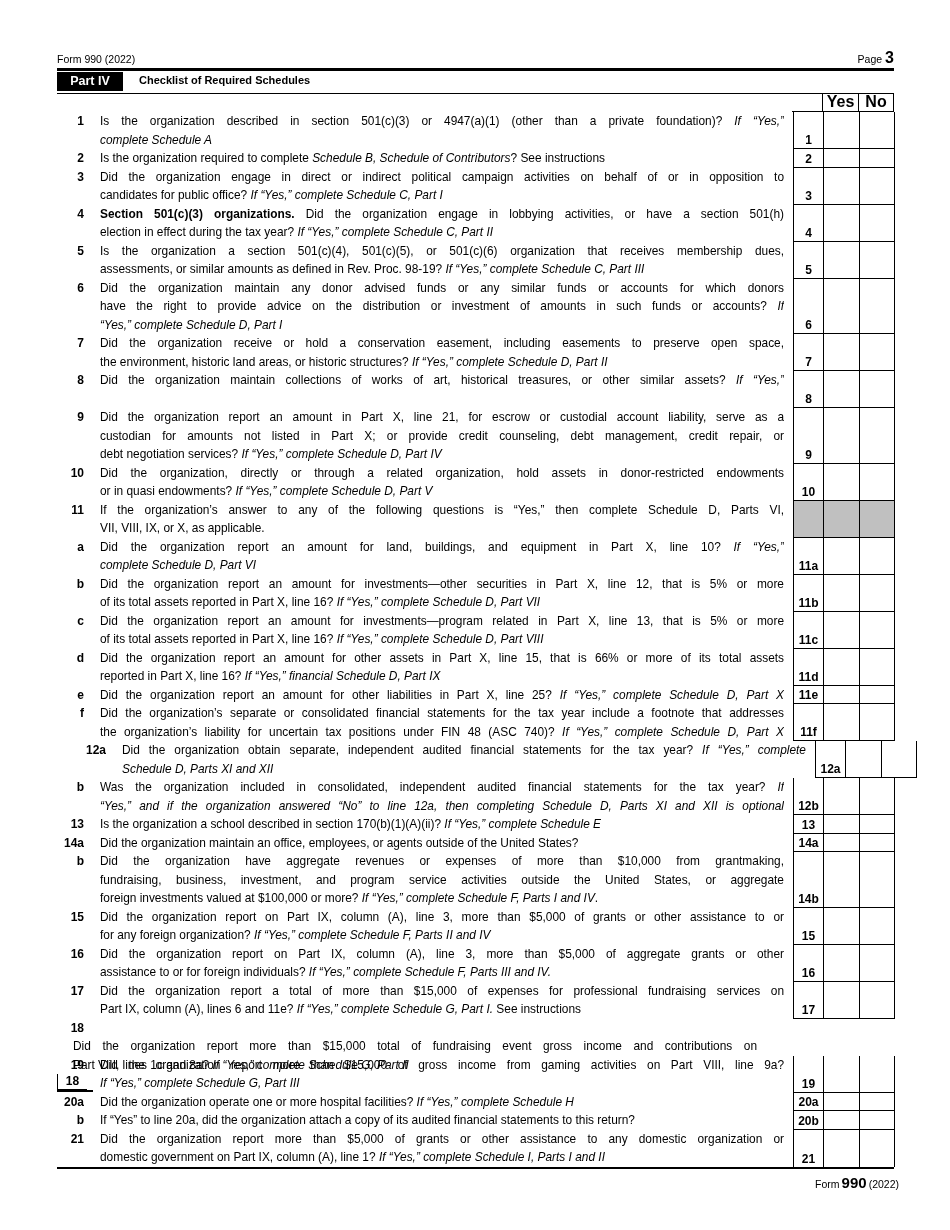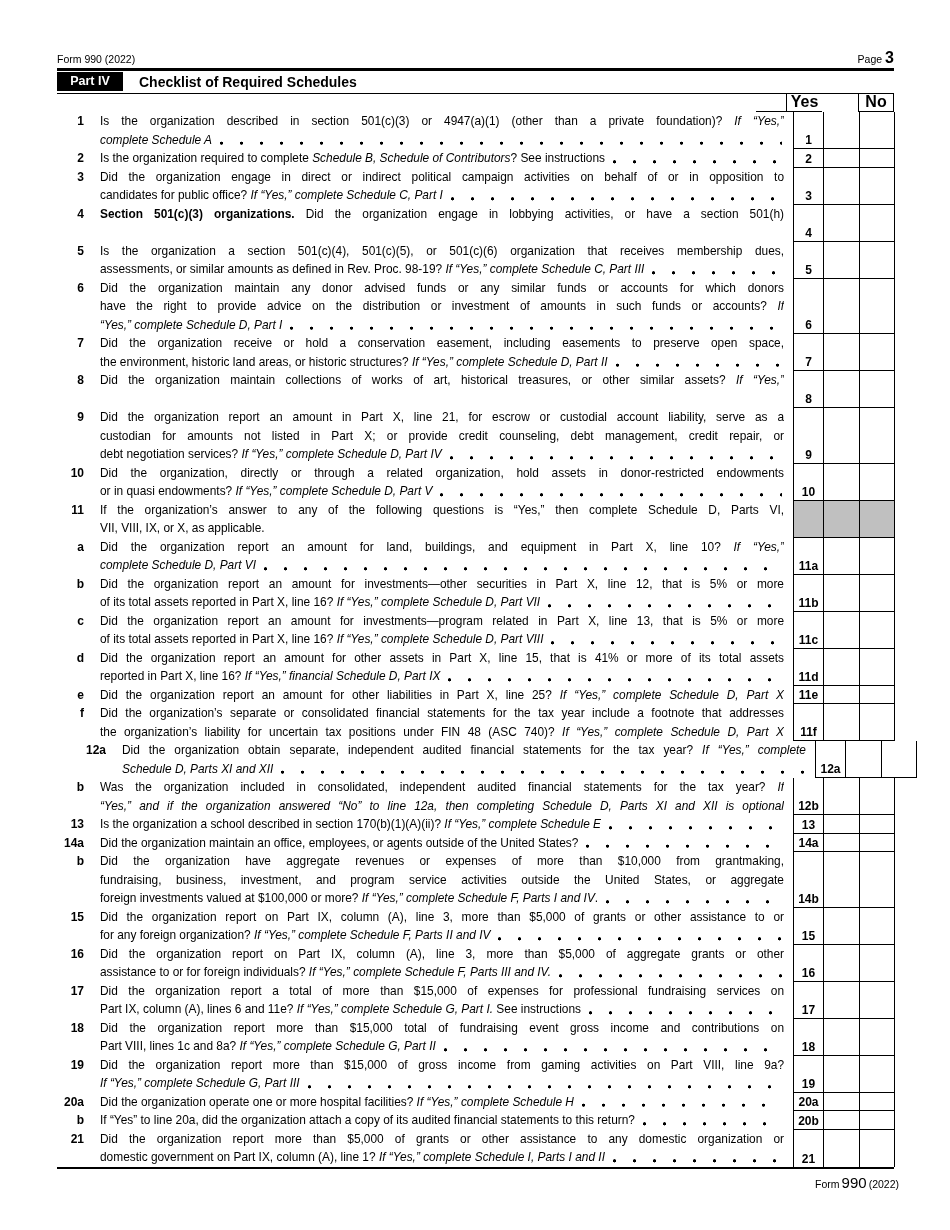--- a/index.html
+++ b/index.html
@@ -16,38 +16,38 @@
   .form-id { position:absolute; left:0; bottom:3px; font-size:10.5px; }
   .pageno  { position:absolute; right:0; bottom:1px; font-size:10.5px; }
   .pageno .big { font-size:16px; font-weight:700; margin-left:3px; }
   .rule-thick { position:absolute; left:57px; right:56px; height:2.5px; background:#000; }
   #rule1 { top:68px; }
 
   
   .partbar { position:absolute; left:57px; right:56px; top:72px; height:27px;padding-left:12px; }
   .partbox { position:absolute; left:0; top:0; width:66px; height:19px; background:#000; color:#fff;
              font-weight:700; font-size:12.5px; line-height:19px; text-align:center; }
-  .parttitle { position:absolute; left:82px; top:2px; font-weight:700; font-size:14px; }
+  .parttitle { position:absolute; left:82px; top:2px; font-weight:700; font-size:11px; }
   #rule2 { position:absolute; left:57px; right:56px; top:92.5px; height:1.5px; background:#000; }
 
   
   .table { position:absolute; left:57px; top:94px; width:837px; }
   .hrow { display:flex; height:18px; }
   .hspacer { flex:1 1 auto; }
   .hnum { width:30px; border-bottom:1.5px solid #000; }
   .hyes, .hno { width:36px; border-left:1.5px solid #000; border-bottom:1.5px solid #000;
                 font-weight:700; font-size:16px; text-align:center; line-height:16px; }
-  .hno { border-right:1.5px solid #000;margin-left:36px; }
+  .hno { border-right:1.5px solid #000; }
 
   .row { display:flex; }
   .pfx { flex:none; width:27px; text-align:right; font-weight:700; font-size:12px; line-height:18.5px; }
   .qt  { flex:none; width:684px; margin-left:16px; margin-right:9px; }
   .line { height:18.5px; overflow:hidden; font-size:11.9px; line-height:18.5px; }
   .line.j { text-align:justify; text-align-last:justify; text-justify:inter-word; }
-  .line.d { display:flex; }
+  .line.d { display:flex;align-items:center; }
   .line.d .txt { flex:none; white-space:pre; }
   .leader { flex:1 1 auto;
     background-image:radial-gradient(circle at 2.5px 12.5px, #000 1.25px, transparent 1.9px);
     background-size:20px 18.5px; background-repeat:repeat-x;
     margin-left:7px; margin-right:2px; }
   .seg.i { font-style:italic; }
   .seg.b { font-weight:700; }
 
   .nc, .yc, .xc { flex:none; border-left:1.5px solid #000; border-bottom:1.5px solid #000;
     display:flex; flex-direction:column; justify-content:flex-end; align-items:center; }
@@ -55,21 +55,21 @@
   .yc, .xc { width:36px; }
   .xc { border-right:1.5px solid #000; }
   .row.shaded .nc, .row.shaded .yc, .row.shaded .xc { background:#c0c0c0; }
   #rows .row:last-child .nc,
   #rows .row:last-child .yc,
   #rows .row:last-child .xc { border-bottom:none; }
   .rule-bottom { height:2.5px; background:#000; }
 
   
   .footer { position:absolute; right:51px; top:1174px; font-size:10.5px; }
-  .footer .big { font-size:15px; font-weight:400; margin:0 2px; }
+  .footer .big { font-size:15px; font-weight:700; margin:0 2px; }
 </style>
 </head>
 <body>
 
 <div class="page">
 
   <div class="tophead">
     <span class="form-id">Form 990 (2022)</span>
     <span class="pageno"><span>Page</span><span class="big">3</span></span>
   </div>
@@ -124,20 +124,24 @@
             </div>
           </div>
           <div class="nc">3</div>
           <div class="yc"></div>
           <div class="xc"></div>
         </div>
         <div class="row" style="height: 37px;">
           <div class="pfx">4</div>
           <div class="qt">
             <div class="line j"><span class="seg b">Section 501(c)(3) organizations. </span><span class="seg n">Did the organization engage in lobbying activities, or have a section 501(h)</span></div>
+            <div class="line d">
+              <span class="txt"><span class="seg n">election in effect during the tax year? </span><span class="seg i">If “Yes,” complete Schedule C, Part II</span></span>
+              <span class="leader"></span>
+            </div>
           </div>
           <div class="nc">4</div>
           <div class="yc"></div>
           <div class="xc"></div>
         </div>
         <div class="row" style="height: 37px;">
           <div class="pfx">5</div>
           <div class="qt">
             <div class="line j"><span class="seg n">Is the organization a section 501(c)(4), 501(c)(5), or 501(c)(6) organization that receives membership dues,</span></div>
             <div class="line d">
@@ -257,21 +261,21 @@
               <span class="leader"></span>
             </div>
           </div>
           <div class="nc">11c</div>
           <div class="yc"></div>
           <div class="xc"></div>
         </div>
         <div class="row" style="height: 37px;">
           <div class="pfx">d</div>
           <div class="qt">
-            <div class="line j"><span class="seg n">Did the organization report an amount for other assets in Part X, line 15, that is 41% or more of its total assets</span></div>
+            <div class="line j"><span class="seg n">Did the organization report an amount for other assets in Part X, line 15, that is 66% or more of its total assets</span></div>
             <div class="line d">
               <span class="txt"><span class="seg n">reported in Part X, line 16? </span><span class="seg i">If “Yes,” financial Schedule D, Part IX</span></span>
               <span class="leader"></span>
             </div>
           </div>
           <div class="nc">11d</div>
           <div class="yc"></div>
           <div class="xc"></div>
         </div>
         <div class="row" style="height: 18.5px;">
@@ -386,21 +390,21 @@
             <div class="line j"><span class="seg n">Did the organization report a total of more than $15,000 of expenses for professional fundraising services on</span></div>
             <div class="line d">
               <span class="txt"><span class="seg n">Part IX, column (A), lines 6 and 11e? </span><span class="seg i">If “Yes,” complete Schedule G, Part I.</span><span class="seg n"> See instructions</span></span>
               <span class="leader"></span>
             </div>
           </div>
           <div class="nc">17</div>
           <div class="yc"></div>
           <div class="xc"></div>
         </div>
-        <div class="row" style="height: 37px;">
+        <div class="row" style="height: 37px; flex-direction: column;">
           <div class="pfx">18</div>
           <div class="qt">
             <div class="line j"><span class="seg n">Did the organization report more than $15,000 total of fundraising event gross income and contributions on</span></div>
             <div class="line d">
               <span class="txt"><span class="seg n">Part VIII, lines 1c and 8a? </span><span class="seg i">If “Yes,” complete Schedule G, Part II</span></span>
               <span class="leader"></span>
             </div>
           </div>
           <div class="nc">18</div>
           <div class="yc"></div>

